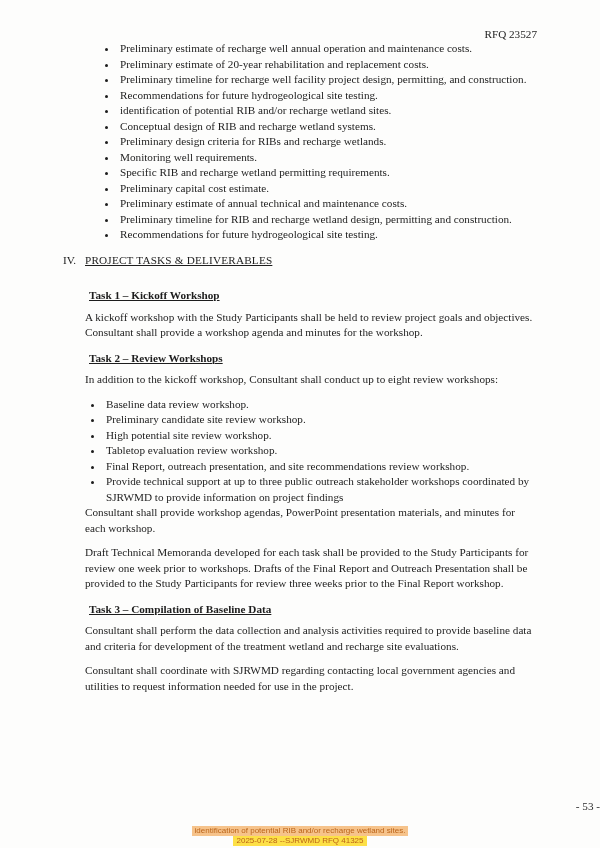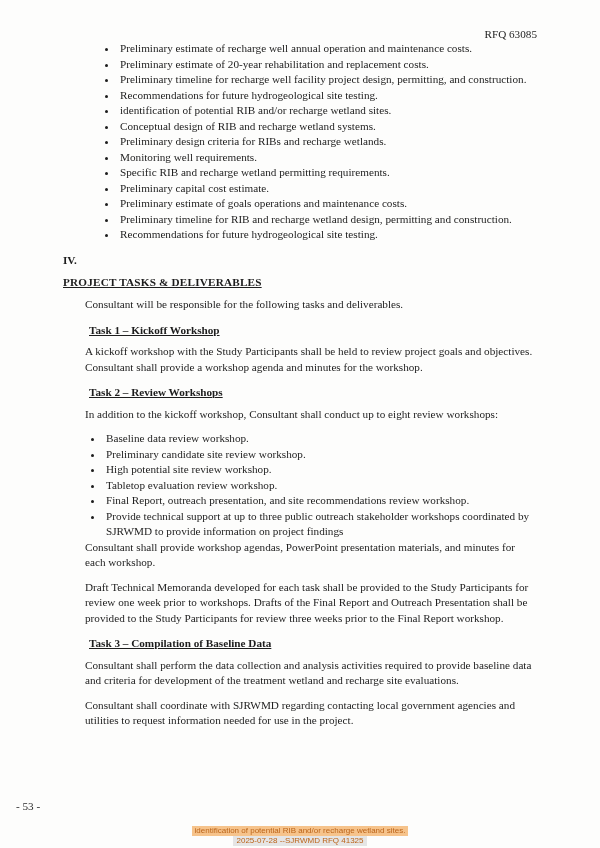--- a/index.html
+++ b/index.html
@@ -30,38 +30,37 @@
   ul.indent1 { padding-left: 19px; }
   .first-list { margin-top: 23px; margin-bottom: 9px; }
   .ribs-list { margin-top: 2px; margin-bottom: 10px; }
   .task2-list { margin-top: 4px; margin-bottom: 9px; }
   .italic-heading {
     font-style: italic;
     margin: 9px 0 2px 0;
   }
   .section-heading {
     display: flex;
-    margin: 10px 0 7px -22px;
-    font-weight: bold;
-    flex-direction: column;
+    margin: 10px 0 20px -22px;
+    font-weight: normal;
   }
   .sec-num { width: 22px; flex: 0 0 22px; }
   .sec-title { text-decoration: underline; letter-spacing: 0.2px; }
   .task-heading {
     font-weight: bold;
     margin: 10px 0 6px 4px;
     text-decoration: underline;
   }
   p.body-par { margin: 0 0 9px 0; }
   .page-number {
     position: absolute;
     left: 16px;
     right: 0;
     bottom: 34px;
-    text-align: left;
+    text-align: right;
     color: #2a2a2a;
   }
   .annotation {
     position: absolute;
     left: 0;
     right: 0;
     bottom: 2px;
     text-align: center;
     font-family: "Liberation Sans", "DejaVu Sans", sans-serif;
     font-size: 8px;
@@ -70,48 +69,47 @@
   .annotation .hl {
     display: inline-block;
     padding: 0 3px;
   }
 </style>
 </head>
 <body>
 
 <div class="page">
 
-  <div class="doc-header">RFQ 63085</div>
+  <div class="doc-header">RFQ 23527</div>
 
   <ul class="bullets indent2 first-list">
     <li>Preliminary estimate of recharge well annual operation and maintenance costs.</li>
     <li>Preliminary estimate of 20-year rehabilitation and replacement costs.</li>
     <li>Preliminary timeline for recharge well facility project design, permitting, and construction.</li>
     <li>Recommendations for future hydrogeological site testing.</li>
   </ul>
 
 
   <ul class="bullets indent2 ribs-list">
     <li>identification of potential RIB and/or recharge wetland sites.</li>
     <li>Conceptual design of RIB and recharge wetland systems.</li>
     <li>Preliminary design criteria for RIBs and recharge wetlands.</li>
     <li>Monitoring well requirements.</li>
     <li>Specific RIB and recharge wetland permitting requirements.</li>
     <li>Preliminary capital cost estimate.</li>
-    <li>Preliminary estimate of goals operations and maintenance costs.</li>
+    <li>Preliminary estimate of annual technical and maintenance costs.</li>
     <li>Preliminary timeline for RIB and recharge wetland design, permitting and construction.</li>
     <li>Recommendations for future hydrogeological site testing.</li>
   </ul>
 
   <div class="section-heading">
     <span class="sec-num">IV.</span>
     <span class="sec-title">PROJECT TASKS &amp; DELIVERABLES</span>
   </div>
 
-  <p class="body-par">Consultant will be responsible for the following tasks and deliverables.</p>
 
   <div class="task-heading">Task 1 – Kickoff Workshop</div>
   <p class="body-par">A kickoff workshop with the Study Participants shall be held to review project goals and objectives. Consultant shall provide a workshop agenda and minutes for the workshop.</p>
 
   <div class="task-heading">Task 2 – Review Workshops</div>
   <p class="body-par">In addition to the kickoff workshop, Consultant shall conduct up to eight review workshops:</p>
 
   <ul class="bullets indent1 task2-list">
     <li>Baseline data review workshop.</li>
     <li>Preliminary candidate site review workshop.</li>
@@ -125,16 +123,16 @@
   <p class="body-par">Draft Technical Memoranda developed for each task shall be provided to the Study Participants for review one week prior to workshops. Drafts of the Final Report and Outreach Presentation shall be provided to the Study Participants for review three weeks prior to the Final Report workshop.</p>
 
   <div class="task-heading">Task 3 – Compilation of Baseline Data</div>
   <p class="body-par">Consultant shall perform the data collection and analysis activities required to provide baseline data and criteria for development of the treatment wetland and recharge site evaluations.</p>
   <p class="body-par">Consultant shall coordinate with SJRWMD regarding contacting local government agencies and utilities to request information needed for use in the project.</p>
 
   <div class="page-number">- 53 -</div>
 
   <div class="annotation" style="color: rgb(187, 100, 25);">
     <div><span class="hl" style="background: rgb(246, 195, 139);">identification of potential RIB and/or recharge wetland sites.</span></div>
-    <div><span class="hl" style="background: #e5e5e5;">2025-07-28 --SJRWMD RFQ 41325</span></div>
+    <div><span class="hl" style="background: #fde047;">2025-07-28 --SJRWMD RFQ 41325</span></div>
   </div>
 
 </div>
 
 </body></html>

